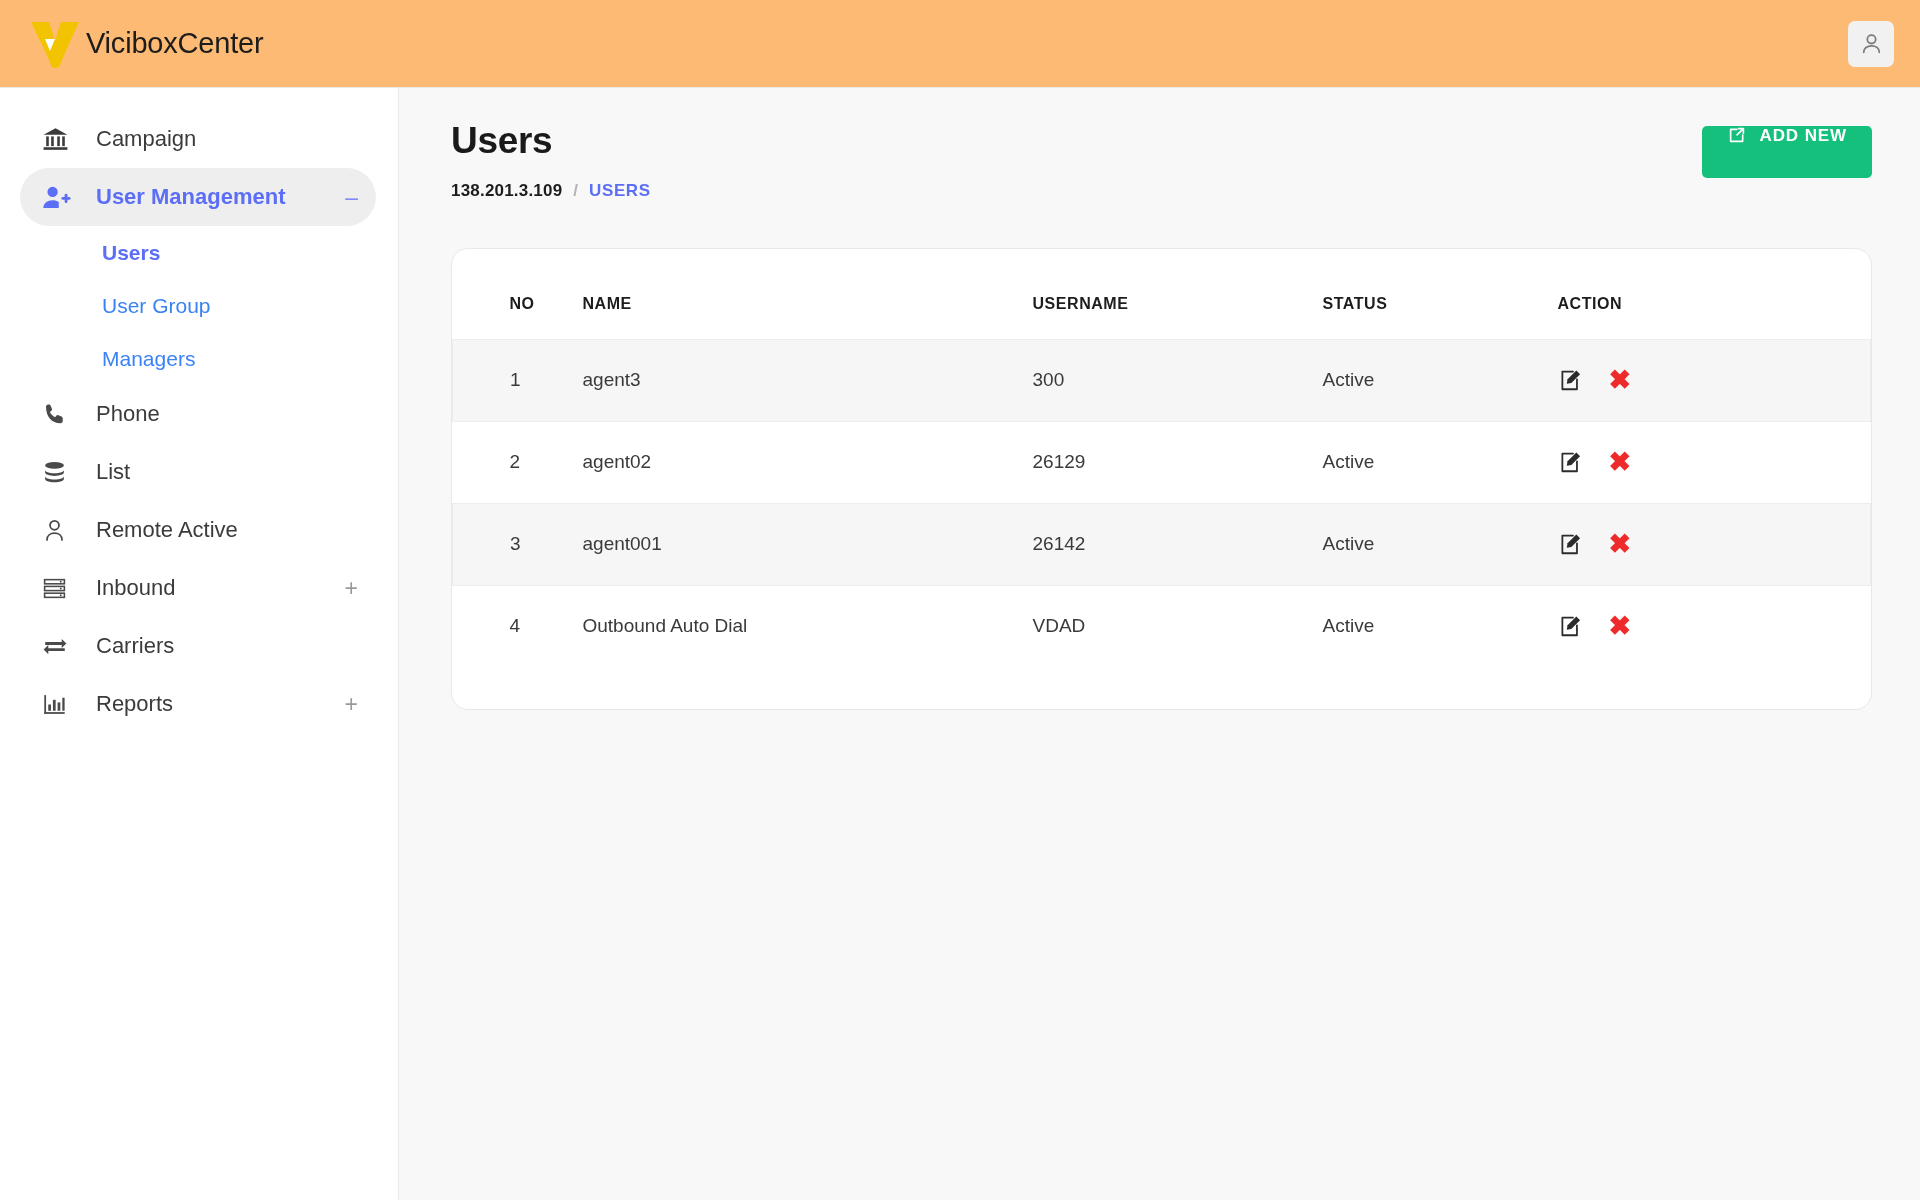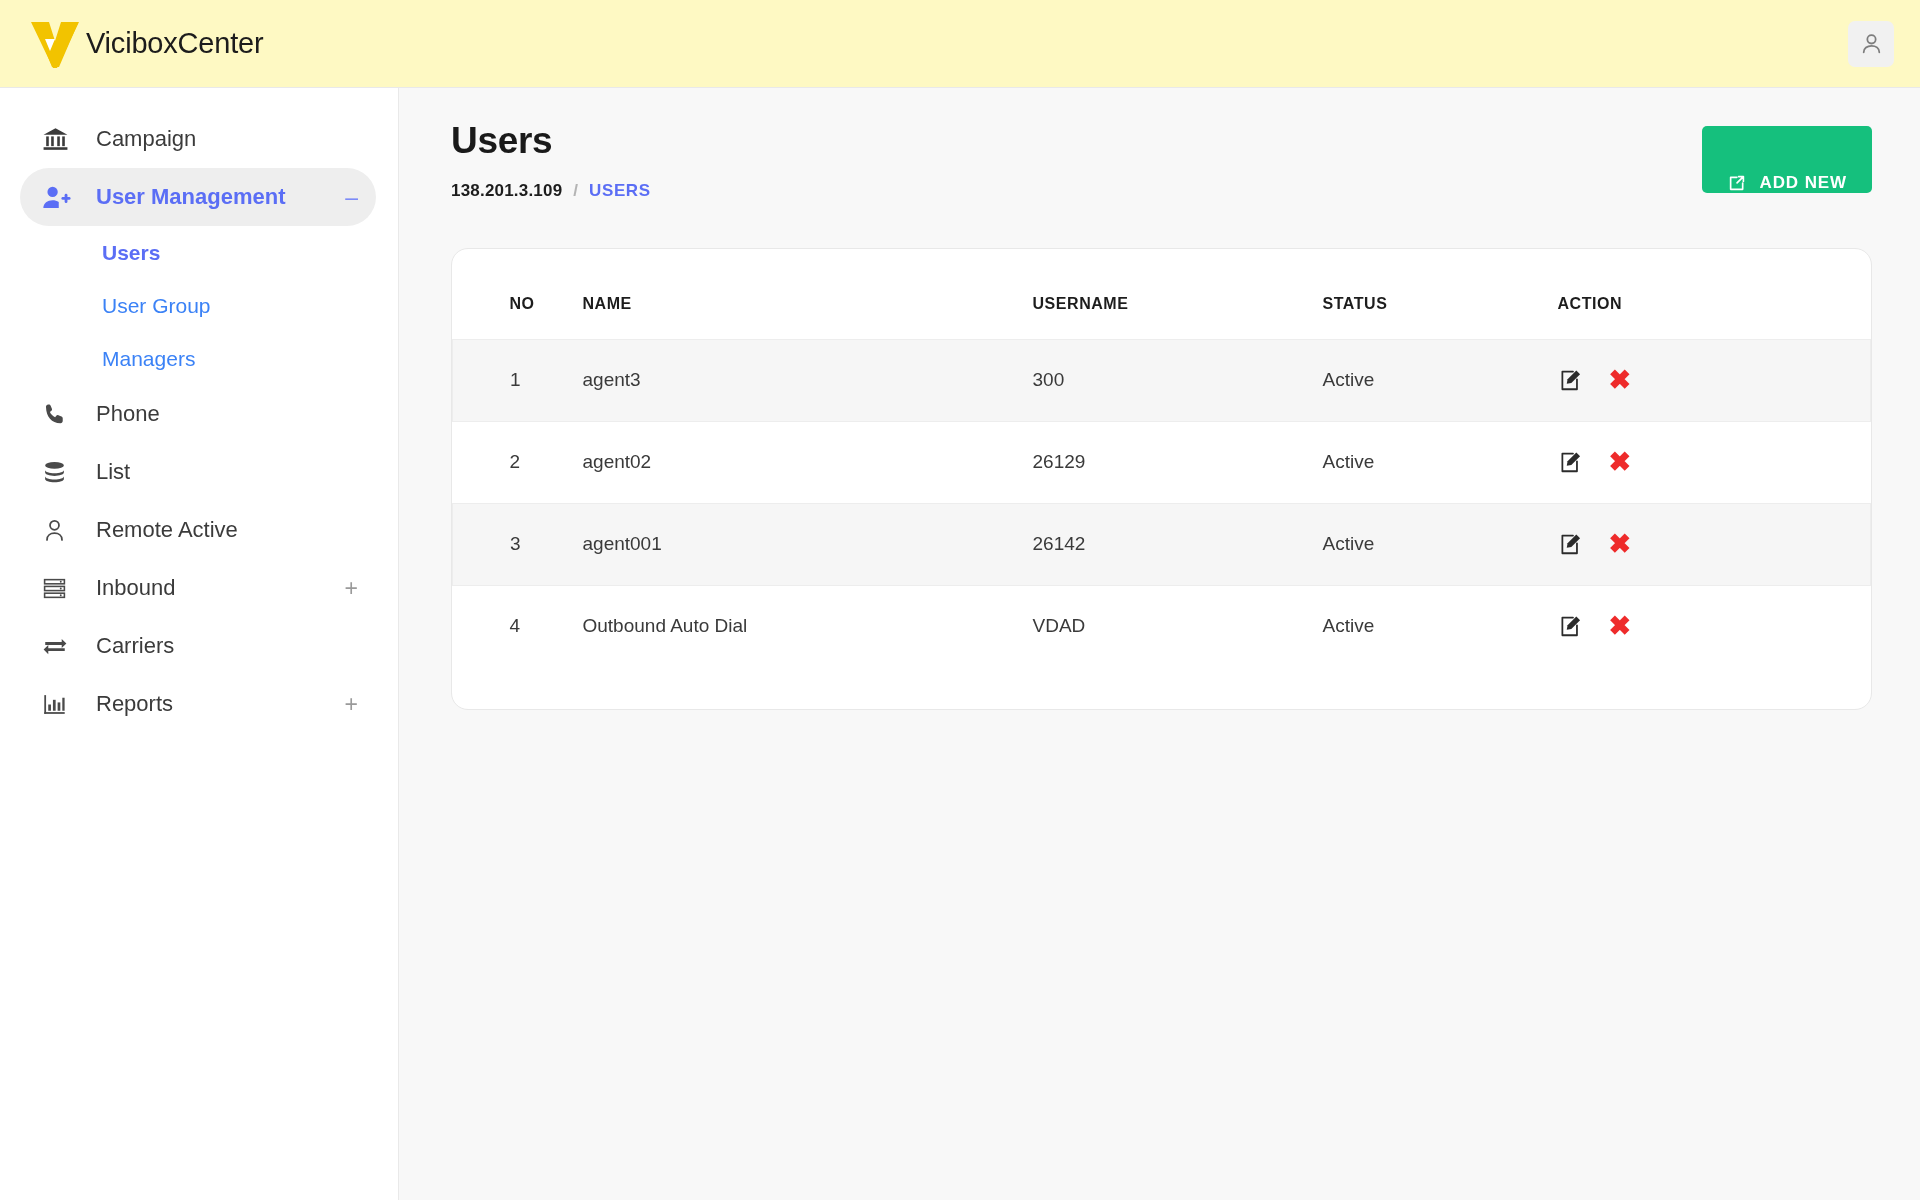--- a/index.html
+++ b/index.html
@@ -8,21 +8,21 @@
     font-family: "Liberation Sans", sans-serif;
     background: #ffffff;
     overflow: hidden;
   }
   .app { width: 1920px; height: 1200px; display: flex; flex-direction: column; background:#ffffff; }
 
   
   .topbar {
     height: 88px; flex: 0 0 88px;
     display: flex; align-items: center; justify-content: space-between;
-    background: #fef9c3;
+    background: #fdba74;
     border-bottom: 1px solid #e9e9e9;
     padding: 0 26px 0 28px;
     position: relative; z-index: 5;
   }
   .brand { display: flex; align-items: center; gap: 4px; }
   .logo-v { width: 54px; height: 54px; display: block; }
   .brand-name {
     font-size: 29px; font-weight: 400; color: #1c1c1c;
     letter-spacing: -0.2px; line-height: 1;
   }
@@ -82,24 +82,24 @@
   .page-title {
     font-size: 37px; font-weight: 700; color: #1a1a1a;
     letter-spacing: -0.3px; line-height: 1.05;
   }
   .breadcrumb { margin-top: 20px; display: flex; align-items: center; gap: 11px; }
   .bc-host { font-size: 17px; font-weight: 700; color: #1d1d1d; letter-spacing: .2px; }
   .bc-sep { font-size: 17px; color: #b4b4b4; font-weight: 700; }
   .bc-current { font-size: 17px; font-weight: 700; color: #5b6ef5; letter-spacing: .6px; cursor: pointer; }
 
   .add-btn {
-    display: inline-flex; align-items: flex-end; gap: 13px;
+    display: inline-flex; align-items: flex-start; gap: 13px;
     background: #15c07d; color: #ffffff;
     border: none; border-radius: 5px;
-    height: 67px; padding: 0 25px; cursor: pointer;
+    height: 52px; padding: 0 25px; cursor: pointer;
     font-size: 17px; font-weight: 700; letter-spacing: .9px;
     font-family: "Liberation Sans", sans-serif;
     margin-top: 4px;
   }
 
   
   .card {
     margin-top: 47px;
     background: #ffffff;
     border: 1px solid #e8e8e8;

